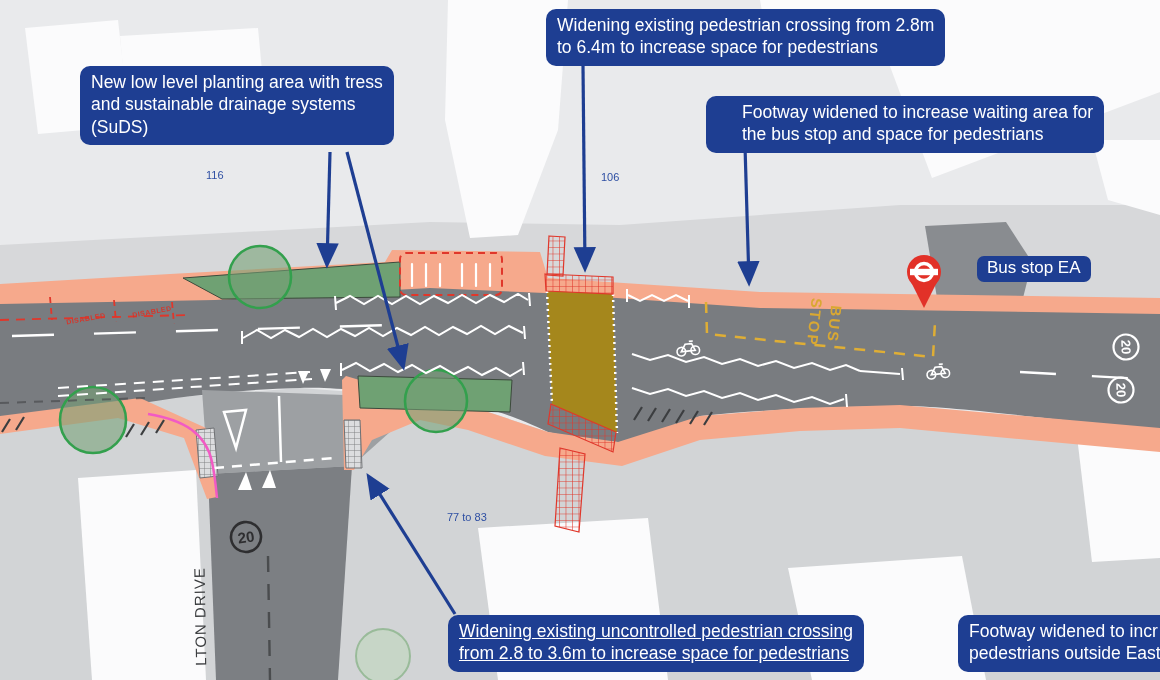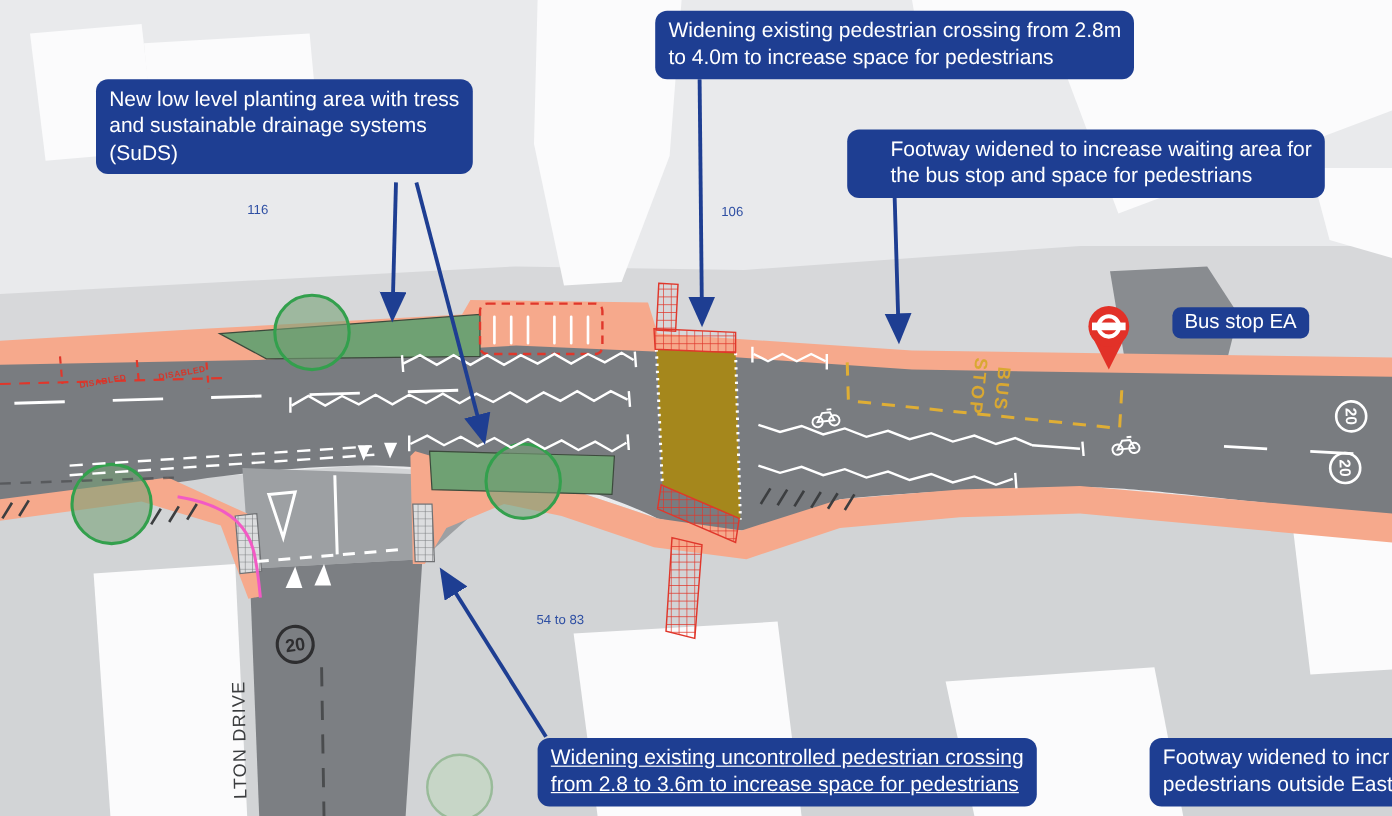--- a/index.html
+++ b/index.html
@@ -163,34 +163,34 @@
 
   <g transform="translate(924,272)">
     <path d="M-13,10 L13,10 L0,36 Z" fill="#e23128"></path>
     <circle r="17" fill="#e23128"></circle>
     <rect x="-14" y="-3.2" width="28" height="6.4" fill="#fff"></rect>
     <circle r="8.5" fill="none" stroke="#fff" stroke-width="3.4"></circle>
   </g>
 </svg>
 
 <div class="callout" style="left:546px;top:9px;">Widening existing pedestrian crossing from 2.8m
-to 4.0m to increase space for pedestrians</div>
+to 6.4m to increase space for pedestrians</div>
 <div class="callout" style="left:80px;top:66px;">New low level planting area with tress
 and sustainable drainage systems
 (SuDS)</div>
-<div class="callout" style="left:706px;top:108px;padding-left:36px;">Footway widened to increase waiting area for
+<div class="callout" style="left:706px;top:96px;padding-left:36px;">Footway widened to increase waiting area for
 the bus stop and space for pedestrians</div>
 <div class="callout" style="left:448px;top:615px;text-decoration:underline;">Widening existing uncontrolled pedestrian crossing
 from 2.8 to 3.6m to increase space for pedestrians</div>
 <div class="callout" style="left:958px;top:615px;">Footway widened to incr
 pedestrians outside East</div>
 
 <div class="maplabel" style="left:206px;top:169px;">116</div>
 <div class="maplabel" style="left:601px;top:171px;">106</div>
-<div class="maplabel" style="left:447px;top:511px;">54 to 83</div>
+<div class="maplabel" style="left:447px;top:511px;">77 to 83</div>
 <div class="street">LTON DRIVE</div>
 <div class="badge" style="left:946px;top:256px;margin-left:31px;">Bus stop EA</div>
 <div class="busmark">BUS
 STOP</div>
 <div class="disabled" style="left:66px;top:315px;">DISABLED</div>
 <div class="disabled" style="left:132px;top:308px;">DISABLED</div>
 
 </div>
 
 </body></html>

